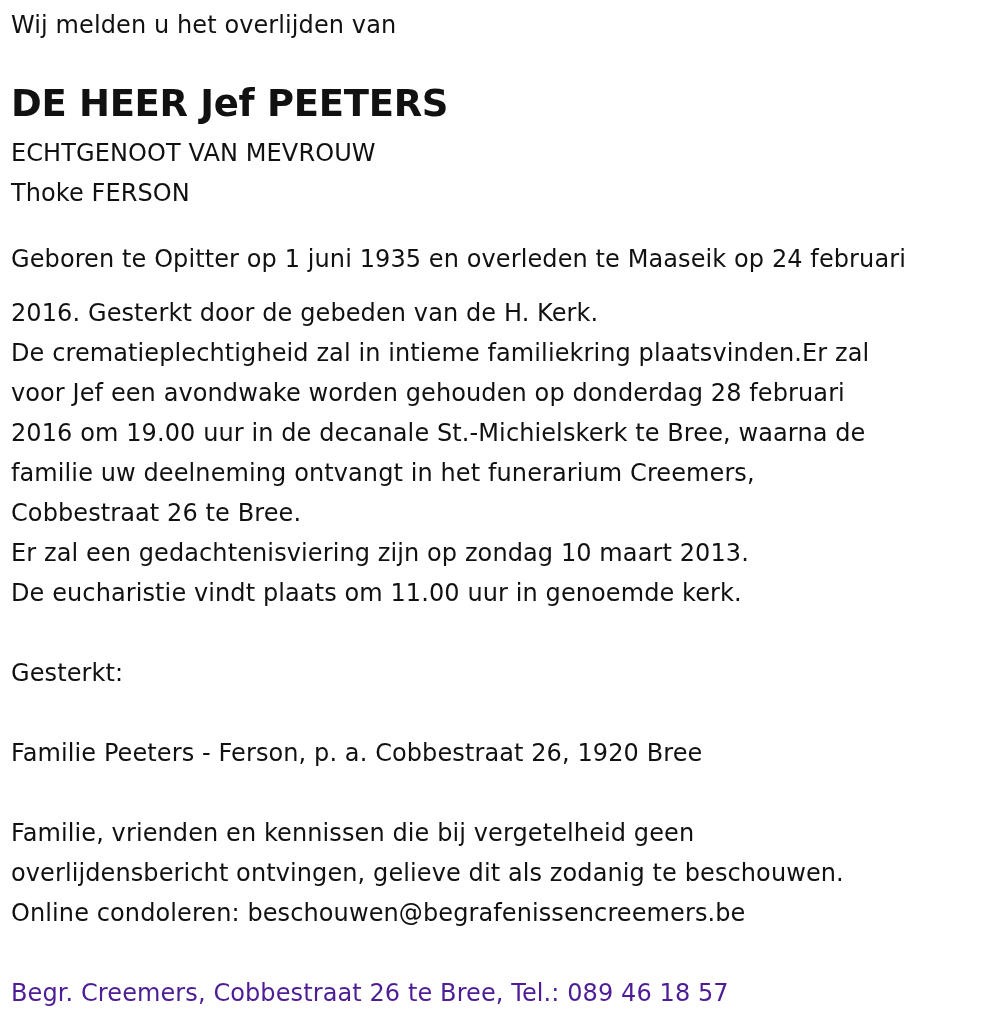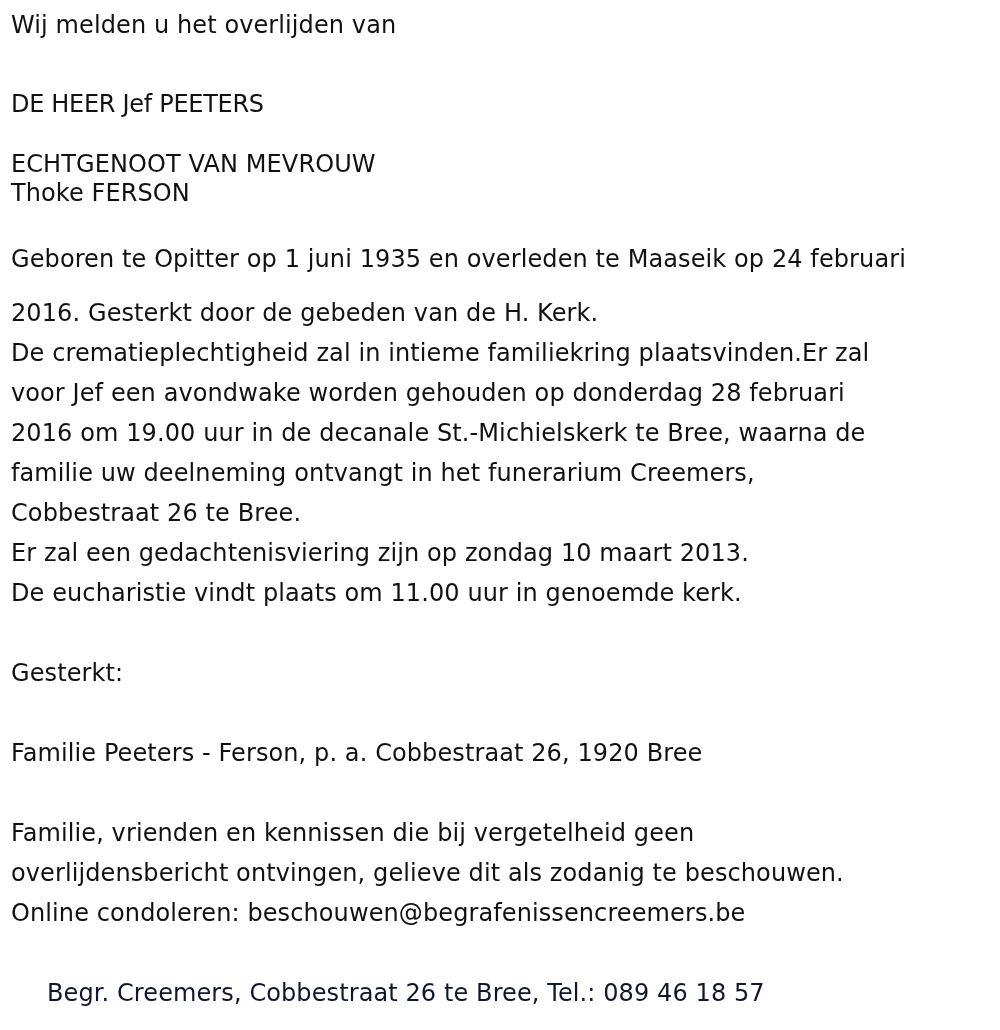--- a/index.html
+++ b/index.html
@@ -1,27 +1,27 @@
 <!DOCTYPE html>
 <html><head>
 <meta charset="utf-8">
 <style>
   html, body { margin:0; padding:0; background:#ffffff; }
   body { width:1000px; height:1030px; overflow:hidden; position:relative;
          font-family:"DejaVu Sans", "Liberation Sans", sans-serif; color:#111; }
   .line { position:absolute; left:11px; font-size:24px; line-height:40px; white-space:nowrap; letter-spacing:0.1px; }
-  .title { font-size:24px; font-weight:normal; letter-spacing:-0.3px; }
-  .footer { color:#0f172a;margin-left:36px; }
+  .title { font-size:37px; font-weight:bold; letter-spacing:-0.3px; }
+  .footer { color:#4c1d95; }
 </style>
 </head>
 <body>
 
 <div class="line" style="top:5px">Wij melden u het overlijden van</div>
 <div class="line title" style="top:84px">DE HEER Jef PEETERS</div>
-<div class="line" style="top:144px">ECHTGENOOT VAN MEVROUW</div>
+<div class="line" style="top:133px">ECHTGENOOT VAN MEVROUW</div>
 <div class="line" style="top:173px">Thoke FERSON</div>
 
 <div class="line" style="top:239px">Geboren te Opitter op 1 juni 1935 en overleden te Maaseik op 24 februari</div>
 <div class="line" style="top:293px">2016. Gesterkt door de gebeden van de H. Kerk.</div>
 <div class="line" style="top:333px">De crematieplechtigheid zal in intieme familiekring plaatsvinden.Er zal</div>
 <div class="line" style="top:373px">voor Jef een avondwake worden gehouden op donderdag 28 februari</div>
 <div class="line" style="top:413px">2016 om 19.00 uur in de decanale St.-Michielskerk te Bree, waarna de</div>
 <div class="line" style="top:453px">familie uw deelneming ontvangt in het funerarium Creemers,</div>
 <div class="line" style="top:493px">Cobbestraat 26 te Bree.</div>
 <div class="line" style="top:533px">Er zal een gedachtenisviering zijn op zondag 10 maart 2013.</div>

